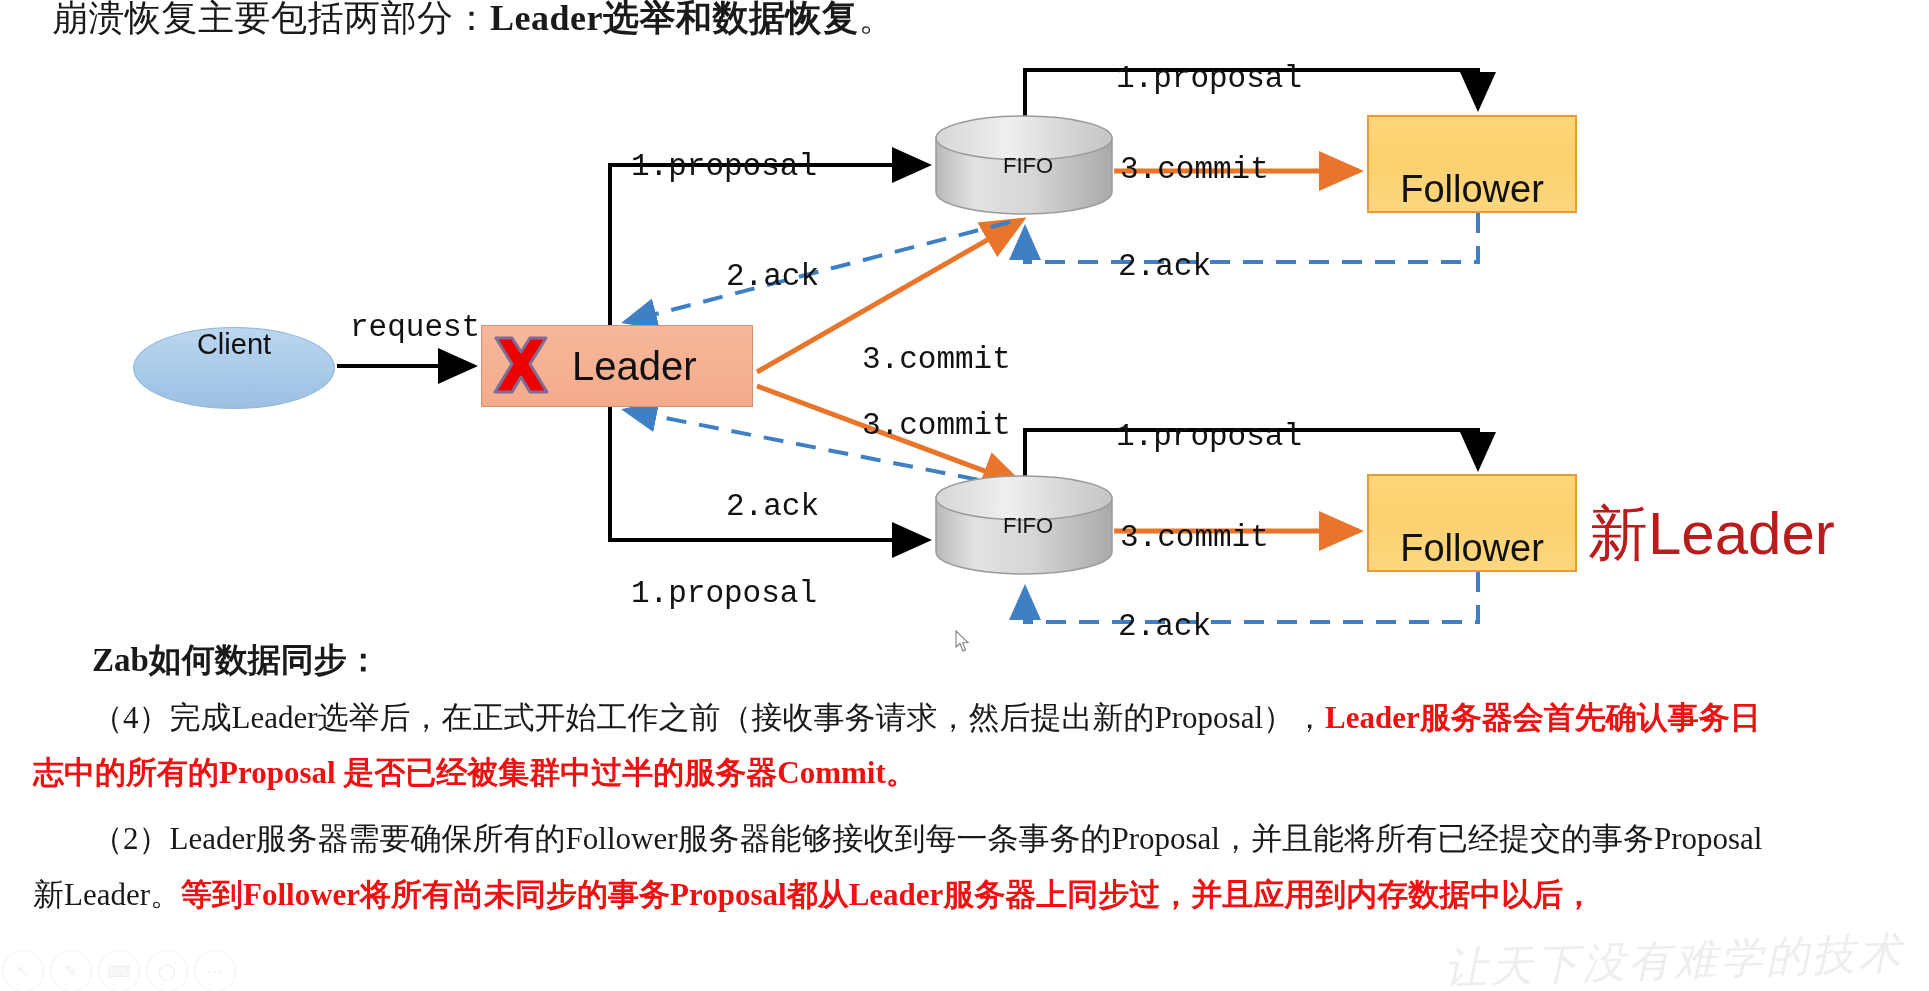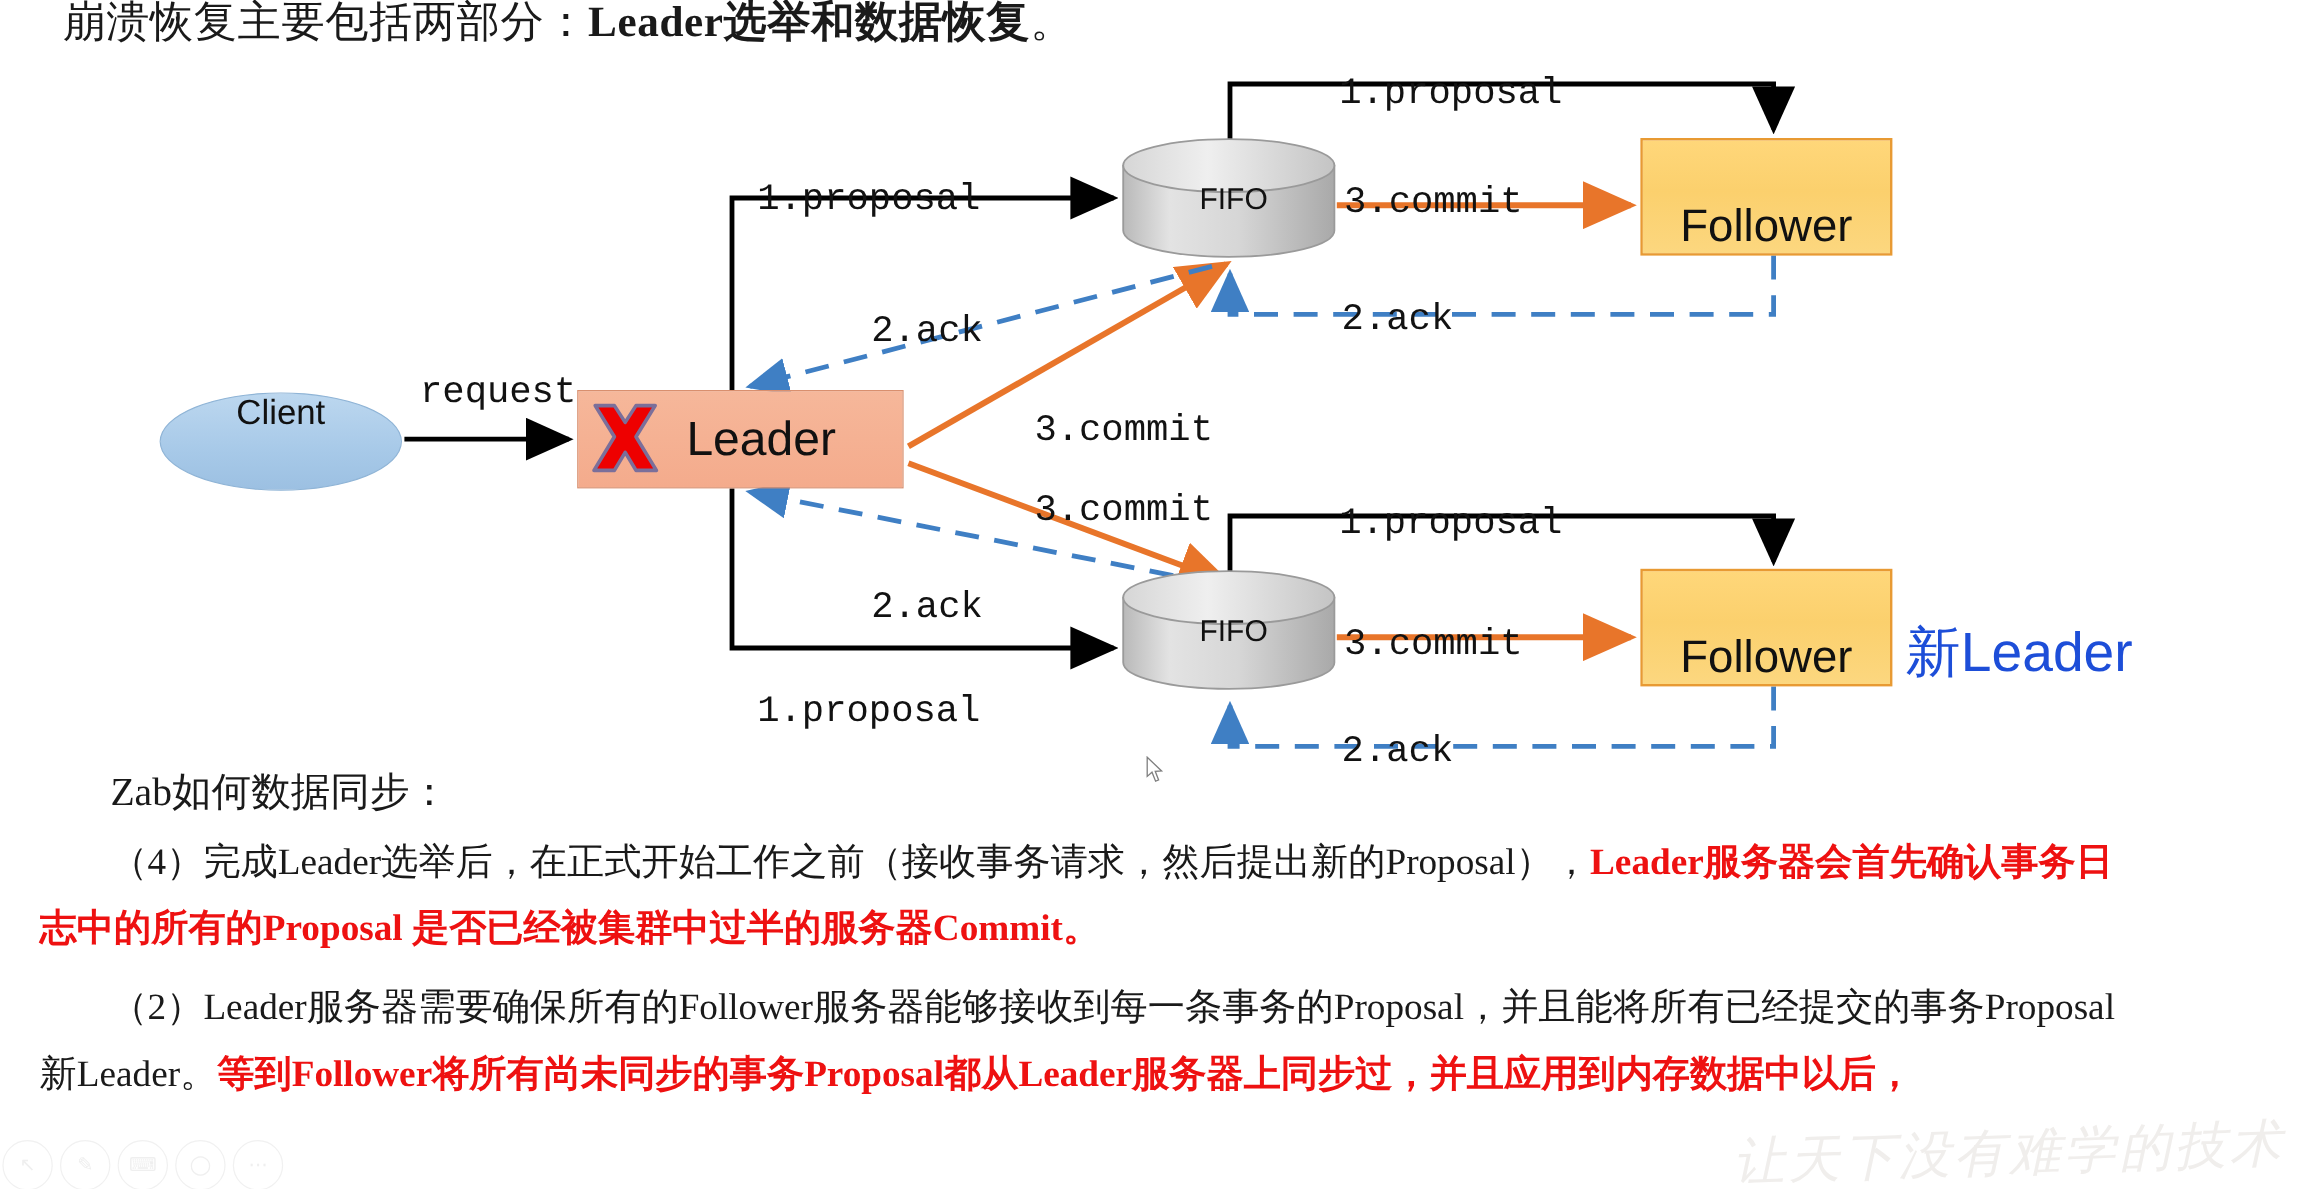--- a/index.html
+++ b/index.html
@@ -70,48 +70,48 @@
 
   .fifo{
     position:absolute;width:176px;height:108px;
   }
   #fifo-top{left:936px;top:112px;}
   #fifo-bottom{left:936px;top:472px;}
   .fifo-text{
     position:absolute;left:0;top:0;width:184px;height:108px;
     display:flex;align-items:center;justify-content:center;
     font-family:"Liberation Sans", sans-serif;
-    font-size:25px;color:#111;
+    font-size:22px;color:#111;
   }
 
   .newleader{
-    position:absolute;left:1588px;top:513px;
-    font-family:"Liberation Sans", sans-serif;
-    font-size:46px;color:#1d4ed8;font-weight:500;
+    position:absolute;left:1588px;top:494px;
+    font-family:"Liberation Sans", sans-serif;
+    font-size:60px;color:#b91c1c;font-weight:500;
     white-space:nowrap;
   }
 
   
   .alabel{
     position:absolute;
     font-family:Liberation Mono, monospace;
     font-size:31px;color:#121212;white-space:nowrap;margin-top:37px;
   }
 
   
   .para{
     position:absolute;
     font-family:"Liberation Serif", serif;
     font-size:31px;
     color:#1a1a1a;
     white-space:nowrap;
     letter-spacing:0px;
   }
   .red{color:#ee1111;font-weight:bold;}
-  .bold{font-weight:normal;}
+  .bold{font-weight:bold;}
 
   
   #watermark{
     position:absolute;left:1444px;top:932px;
     font-family:"Liberation Serif", serif;
     font-size:43px;
     color:#f0eeec;
     font-style:italic;
     white-space:nowrap;
     letter-spacing:3px;

